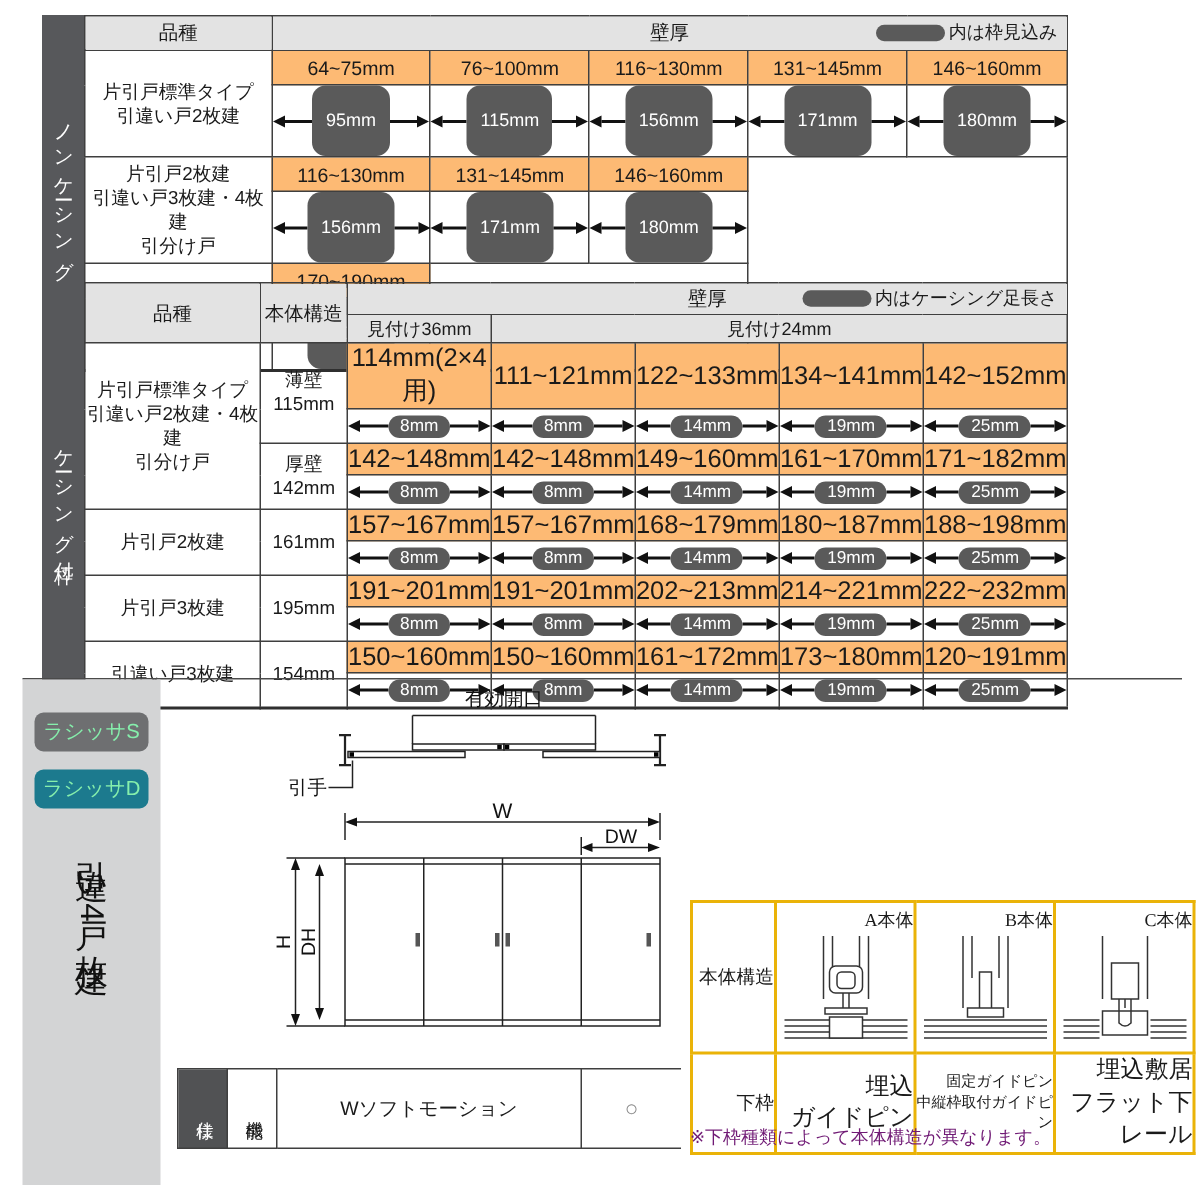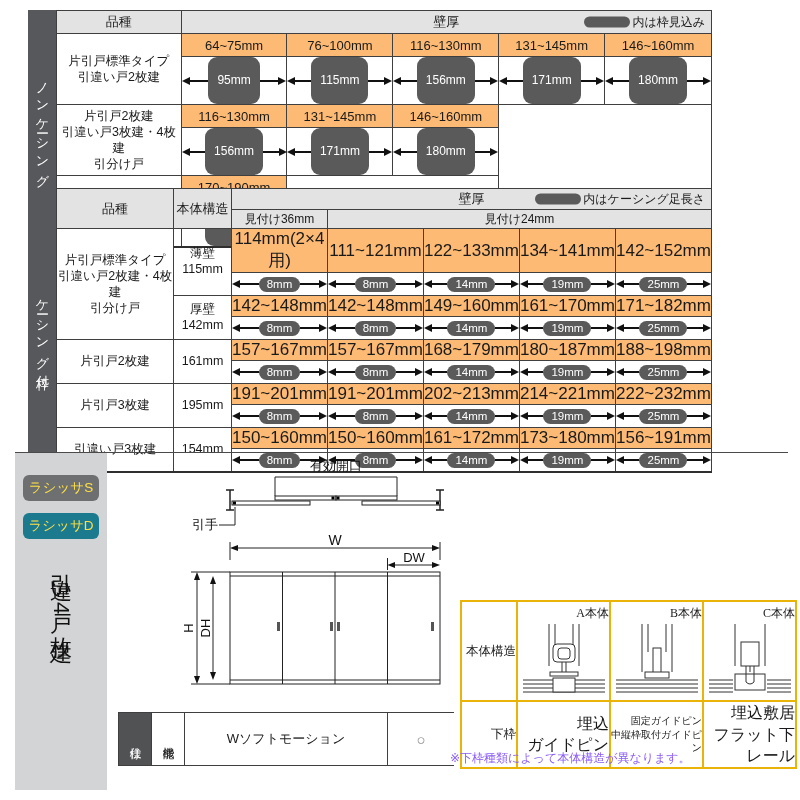--- a/index.html
+++ b/index.html
@@ -34,21 +34,21 @@
              border-left:8px solid #111;}
   .arrow .ln{flex:1;height:2px;background:#111;}
   .pill{background:#5a5a5a;color:#fff;border-radius:9px;font-size:12px;line-height:17px;
         padding:15px 9px;white-space:nowrap;}
   .t2 .pill{font-size:11.5px;line-height:15px;padding:0 8px;}
   td.dbl{border-left:3px double #3f3f3f;}
 
   
   .separator{position:absolute;left:15px;top:452px;width:773px;border-top:1.5px solid #4a4a4a;}
   .sidebar{position:absolute;left:15px;top:453px;width:92px;height:337px;background:#d3d4d5;}
-  .badge{width:76px;margin:0 auto;border-radius:6px;color:#fde047;text-align:center;
+  .badge{width:76px;margin:0 auto;border-radius:6px;color:#86efac;text-align:center;
          font-size:13.5px;padding:4px 0;}
   .badge-s{background:#6e6f71;margin-top:22px;}
   .badge-d{background:#1c7a8e;margin-top:12px;}
   .vtitle-wrap{display:flex;justify-content:center;margin-top:18px;}
   .vtitle{writing-mode:vertical-rl;font-size:22px;letter-spacing:5px;color:#111;}
 
   .drawing{position:absolute;left:175px;top:456px;}
 
   
   .minispec{position:absolute;left:118px;top:712px;border-collapse:collapse;}
@@ -61,21 +61,21 @@
 
   
   .bodytbl{position:absolute;left:460px;top:600px;border-collapse:collapse;}
   .bodytbl th,.bodytbl td{border:2px solid #eab308;padding:0;text-align:right;
                           vertical-align:middle;font-weight:normal;font-family:Liberation Serif, serif;}
   .bodytbl th{width:54px;font-size:12.5px;line-height:1.35;background:#fff;}
   .bodytbl td{width:91px;}
   .celllabel{font-size:12px;padding-top:3px;}
   .lowcell{height:46px;font-size:16px;line-height:1.35;}
   .lowcell.small{font-size:10px;}
-  .note{position:absolute;left:450px;top:750px;font-size:12px;color:#8b5cf6;}
+  .note{position:absolute;left:460px;top:750px;font-size:12px;color:#701a75;}
 
   svg text{font-family:"Liberation Sans","DejaVu Sans",sans-serif;}
 </style>
 </head>
 <body>
 
 <div class="tblwrap t1">
   <div class="band">ノンケーシング枠</div>
   <table class="spec">
     <colgroup>
@@ -494,21 +494,21 @@
           <td class="kind" rowspan="2">
             <div>引違い戸3枚建</div>
           </td>
           <td class="mikomi" rowspan="2">
             <div>154mm</div>
           </td>
           <td class="range">150~160mm</td>
           <td class="range">150~160mm</td>
           <td class="range">161~172mm</td>
           <td class="range">173~180mm</td>
-          <td class="range">156~191mm</td>
+          <td class="range">120~191mm</td>
         </tr>
         <tr>
           <td class="pillrow">
             <div class="arrow">
               <span class="tl"></span>
               <span class="ln"></span>
               <span class="pill">8mm</span>
               <span class="ln"></span>
               <span class="tr"></span>
             </div>

